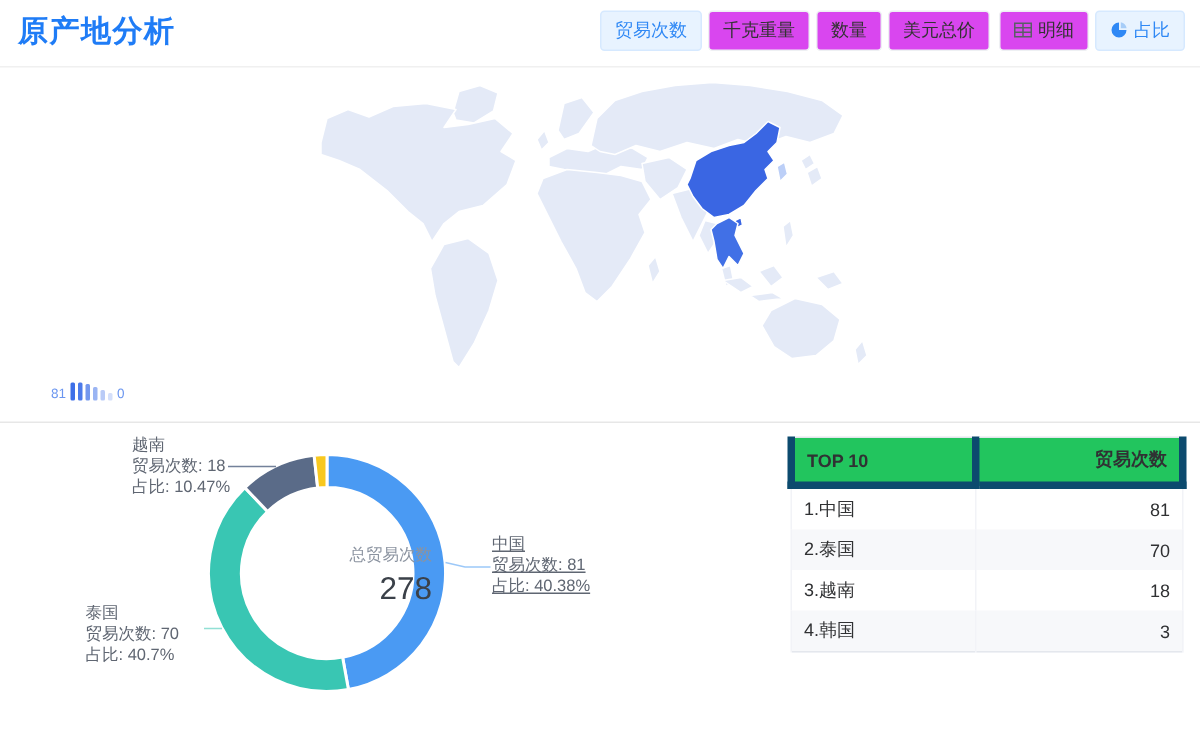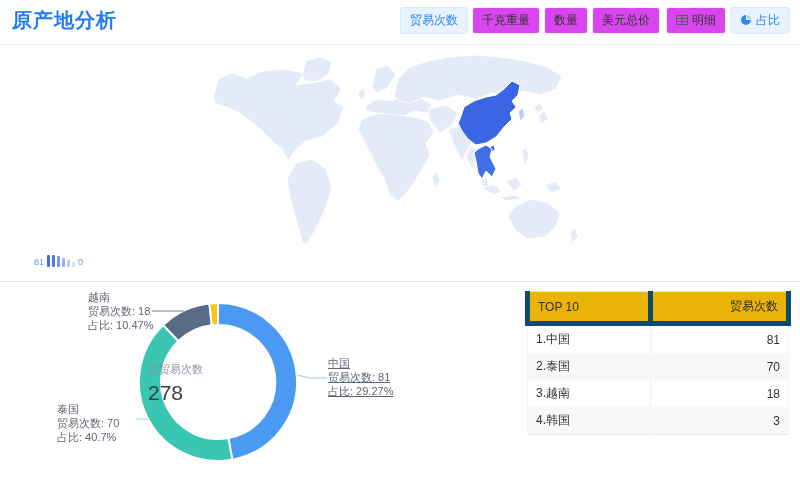--- a/index.html
+++ b/index.html
@@ -23,32 +23,32 @@
   .map-section { position:relative; height:237px; border-bottom:1px solid #e7e7e7; }
   .map-svg { position:absolute; left:0; top:0; }
   .vmap { position:absolute; left:34px; bottom:14px; display:flex; align-items:flex-end; gap:3px; }
   .vmap .vm-num { font-size:9px; color:#6b96f0; line-height:10px; }
   .vmap .bars { display:flex; align-items:flex-end; gap:2px; }
   .vmap .bar { width:3px; border-radius:1px; background:#3d6fe8; }
 
   
   .bottom { position:relative; height:204px; }
   .donut-svg { position:absolute; left:0; top:0; }
-  .center-label { position:absolute; left:148px; top:80px; width:140px; text-align:left;
+  .center-label { position:absolute; left:148px; top:80px; width:140px; text-align:right;
     pointer-events:none; }
   .center-label .cl-name { font-size:11px; color:#8b93a0; margin-bottom:4px; }
   .center-label .cl-total { font-size:21px; color:#3b4149; }
   .callout { position:absolute; font-size:11px; color:#5f6672; line-height:14px; white-space:nowrap; }
   .callout .co-name { margin-bottom:0; }
 
   
   .table-wrap { position:absolute; left:525px; top:9px; width:266px; }
   table.top10 { width:100%; border-collapse:collapse; font-size:12px; color:#303133;
     border-bottom:1px solid #e4e7ed; }
-  table.top10 th { background:#eab308; font-weight:400; text-align:left;
+  table.top10 th { background:#22c55e; font-weight:700; text-align:left;
     padding:6px 8px; border:5px solid #0c4a6e; border-top:1px solid #e2e5ec; }
   table.top10 th:last-child { text-align:right; }
   table.top10 td { padding:5px 8px; border-left:1px solid #f2f3f7; border-right:1px solid #f2f3f7; }
   table.top10 td:last-child { text-align:right; }
   table.top10 tr:nth-child(even) td { background:#f7f8fa; }
 </style>
 </head>
 <body>
 
 <div class="page">
@@ -177,21 +177,21 @@
 
     <div id="callouts">
         <div class="callout" style="left: 88px; top: 8px;">
           <div class="co-name">越南</div>
           <div class="co-trades">贸易次数: 18</div>
           <div class="co-share">占比: 10.47%</div>
         </div>
         <div class="callout" style="left: 328px; top: 74px; text-decoration: underline;">
           <div class="co-name">中国</div>
           <div class="co-trades">贸易次数: 81</div>
-          <div class="co-share">占比: 29.27%</div>
+          <div class="co-share">占比: 40.38%</div>
         </div>
         <div class="callout" style="left: 57px; top: 120px;">
           <div class="co-name">泰国</div>
           <div class="co-trades">贸易次数: 70</div>
           <div class="co-share">占比: 40.7%</div>
         </div>
       </div>
 
     <div class="table-wrap">
       <table class="top10">

